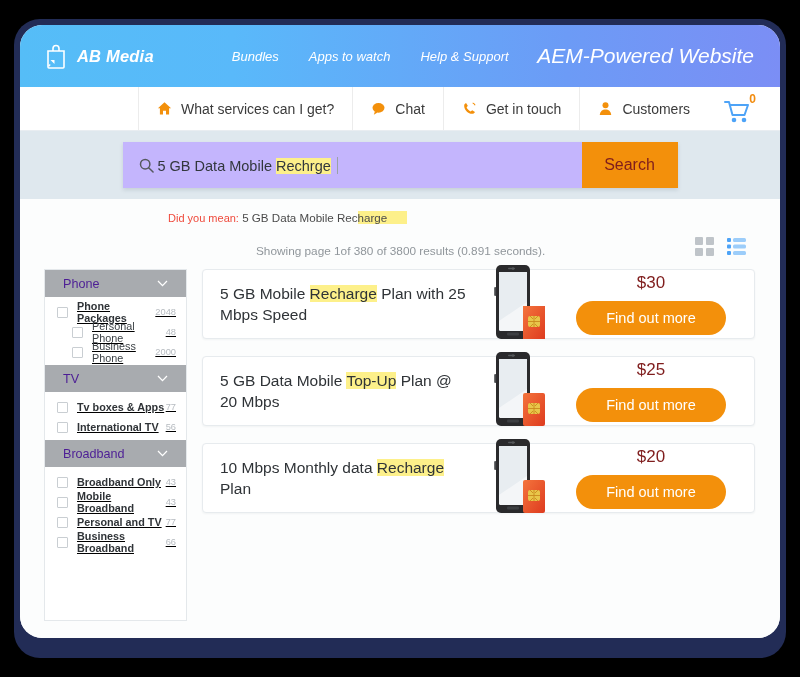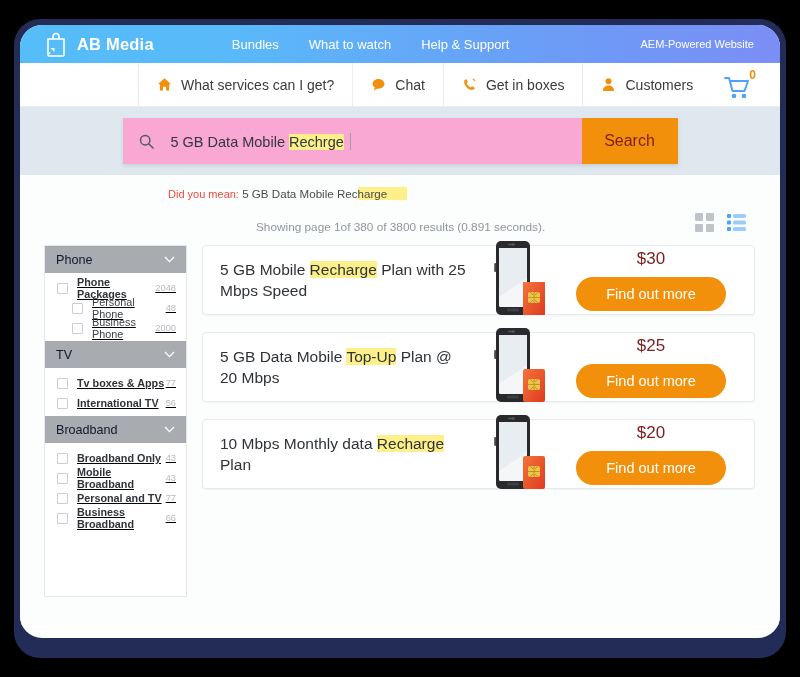--- a/index.html
+++ b/index.html
@@ -24,36 +24,36 @@
     left: 6px; top: 6px;
     width: 760px; height: 613px;
     background: #ffffff;
     border-radius: 22px;
     overflow: hidden;
   }
 
   
   #topbar {
     position: relative;
-    height: 38px;
+    height: 62px;
     background: linear-gradient(90deg,#55bdf7 0%, #59b9fa 28%, #6c9bf6 72%, #7b8ef5 100%);
-    display: flex; align-items: center;
+    display: flex; align-items: center; font-style: italic;
   }
   #brand { display: flex; align-items: center; gap: 9px; margin-left: 24px; }
   #brand-name { color: #fff; font-size: 16.5px; font-weight: bold; letter-spacing: .2px; }
   .bag-icon { width: 24px; height: 26px; display: block; }
 
   #topnav { display: flex; align-items: center; gap: 30px; margin-left: 78px; }
   .topnav-link {
     color: #ffffff; font-size: 13px; font-weight: 500;
     white-space: nowrap; cursor: pointer;
   }
   #site-title {
     position: absolute; right: 26px; top: 50%; transform: translateY(-50%);
-    color: #ffffff; font-size: 11px; font-weight: 500; white-space: nowrap;
+    color: #ffffff; font-size: 21px; font-weight: 500; white-space: nowrap;
   }
 
   
   #subnav {
     position: relative;
     height: 44px; background: #ffffff;
     display: flex; align-items: stretch;
     border-bottom: 1px solid #e9edf1;
   }
   #subnav-spacer-left { width: 118px; }
@@ -80,22 +80,22 @@
     height: 68px; background: #dfe8ee;
     display: flex; align-items: center; justify-content: center;
   }
   #searchbox {
     position: relative;
     width: 555px; height: 46px;
     display: flex; align-items: stretch;
     box-shadow: 0 2px 4px rgba(30,50,70,.13);
   }
   #search-field {
-    flex: 1; background: #f9a8d4;
-    display: flex; align-items: center; gap: 17px;
+    flex: 1; background: #c4b5fd;
+    display: flex; align-items: center; gap: 4px;
     padding-left: 16px;
   }
   .magnifier { width: 15px; height: 15px; flex:0 0 auto; display:block; }
   #search-text { font-size: 14.5px; color: #32373d; white-space: nowrap; }
   .hl { background: #fdf08a; }
   #caret {
     display: inline-block; width: 1px; height: 17px;
     background: #9aa1a8; margin-left: 6px; vertical-align: -3px;
   }
   #search-button {
@@ -127,23 +127,23 @@
 
   
   #sidebar {
     width: 192px; margin-left: 24px;
     background: #ffffff;
     border: 1px solid #e4e8eb;
     height: 352px;
     overflow: hidden;
   }
   .facet-head {
-    background: #a8abaf; color: #0f172a;
+    background: #a8abaf; color: #4c1d95;
     height: 27px; display: flex; align-items: center;
-    padding: 0 11px; justify-content: space-between;
+    padding: 0 18px; justify-content: space-between;
     font-size: 12.6px; cursor: pointer;
   }
   .chev { width: 11px; height: 7px; display:block; }
   .facet-list { padding: 5px 0 3px; text-decoration: underline; }
   .facet-row {
     display: flex; align-items: center;
     height: 20px; padding: 0 10px 0 12px;
     cursor: pointer;
   }
   .facet-row.indent { padding-left: 27px; }
@@ -204,21 +204,21 @@
           <path d="M9 8 V5.5 a3 3 0 0 1 6 0 V8"></path>
           <path d="M6.5 17 l4 0 l0 4 z" fill="#ffffff" stroke="none"></path>
           <path d="M6.2 21.5 l-1.6 1.8" stroke-width="1.3"></path>
         </svg>
       </span>
       <span id="brand-name">AB Media</span>
     </div>
 
     <nav id="topnav">
       <span class="topnav-link">Bundles</span>
-      <span class="topnav-link">What to watch</span>
+      <span class="topnav-link">Apps to watch</span>
       <span class="topnav-link">Help &amp; Support</span>
     </nav>
 
     <div id="site-title">AEM-Powered Website</div>
   </div>
 
   <div id="subnav">
     <div id="subnav-spacer-left"></div>
 
     <div class="subnav-item">
@@ -240,21 +240,21 @@
       <span>Chat</span>
     </div>
 
     <div class="subnav-item">
       <span>
         <svg class="subnav-ico" viewBox="0 0 16 16" fill="#f3900b">
           <path d="M4.3 2.2 C3.3 2.6 2.2 3.8 2.3 5.2 C2.5 9.4 6.6 13.5 10.8 13.7 C12.2 13.8 13.4 12.7 13.8 11.7 L10.9 9.8 L9.2 11.1 C7.6 10.3 5.7 8.4 4.9 6.8 L6.2 5.1 Z"></path>
           <path d="M11.4 2.2 a4.4 4.4 0 0 1 2.6 2.4" stroke="#f3900b" stroke-width="1.1" fill="none"></path>
         </svg>
       </span>
-      <span>Get in boxes</span>
+      <span>Get in touch</span>
     </div>
 
     <div class="subnav-item">
       <span>
         <svg class="subnav-ico" viewBox="0 0 16 16" fill="#f3900b">
           <circle cx="8" cy="4.6" r="3.2"></circle>
           <path d="M1.9 15 C2.2 10.9 4.8 9 8 9 c3.2 0 5.8 1.9 6.1 6 Z"></path>
         </svg>
       </span>
       <span>Customers</span>

